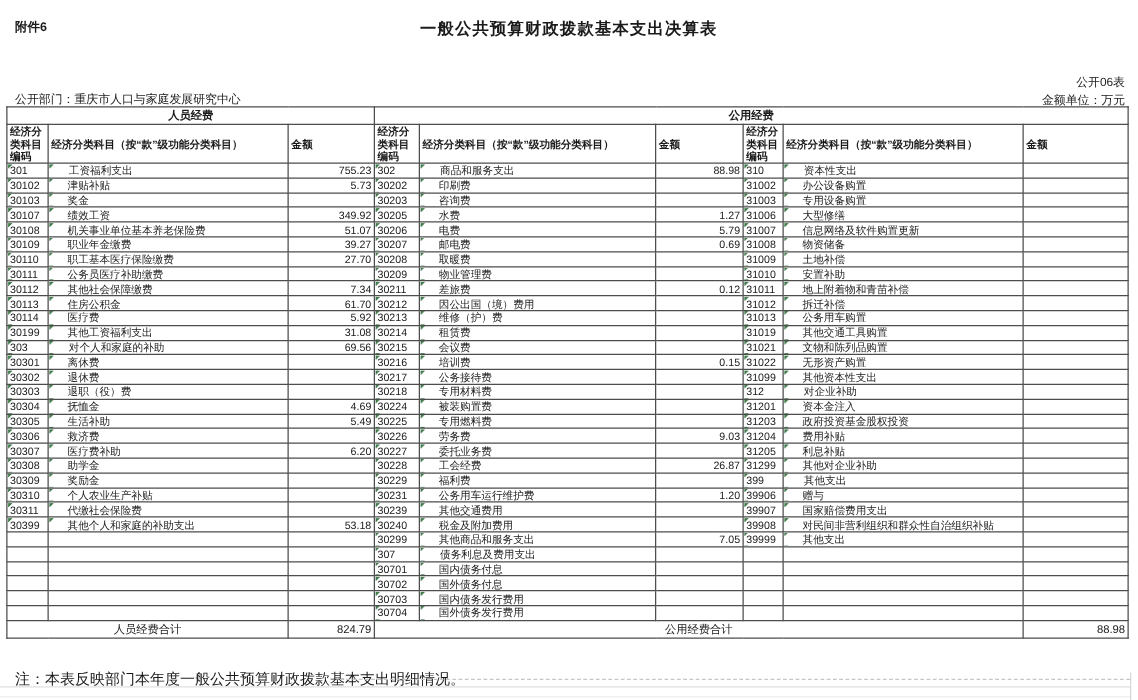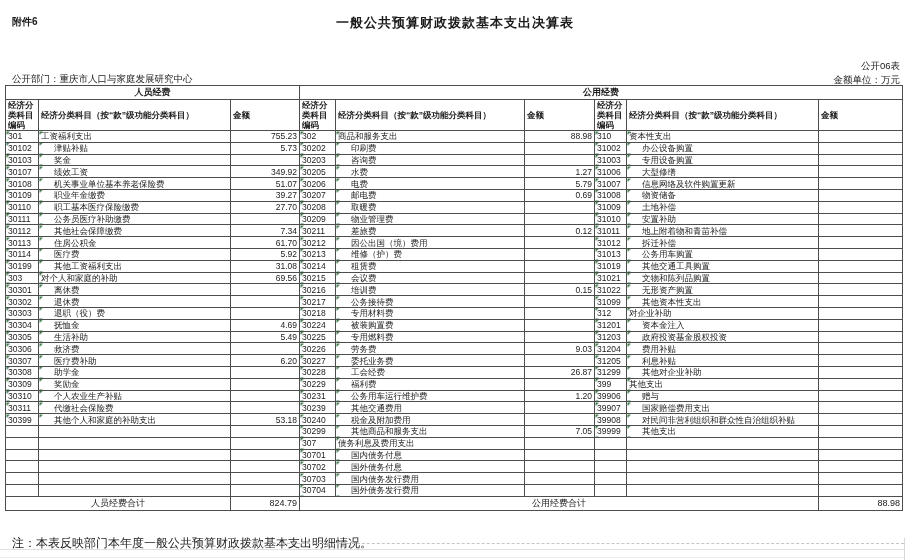--- a/index.html
+++ b/index.html
@@ -26,21 +26,21 @@
     padding:0 2px;overflow:hidden;white-space:nowrap;
     font-weight:normal;
   }
   table.budget{border:1px solid #7f1d1d;}
   tr.band-row th{height:11px;font-weight:bold;font-size:9px;text-align:center;}
   tr.header-row th{height:30px;font-weight:bold;font-size:8.5px;text-align:left;
                    white-space:normal;word-break:break-all;line-height:10px;vertical-align:middle;}
   tr.data-row td{height:10.8px;line-height:10px;}
   td.code{text-align:left;}
   td.name{text-align:left;}
-  td.name.l1{padding-left:2px;}
+  td.name.l1{padding-left:16px;}
   td.name.l2{padding-left:15px;}
   td.amt{text-align:right;padding-right:3px;}
   .tri{background-image:linear-gradient(135deg,#3f7a49 2.6px,transparent 2.7px);}
   tr.total-row td{height:12px;font-size:9px;}
   td.total-label{text-align:center;font-weight:bold;margin-top:12px;}
   td.total-amt{font-weight:normal;}
   .note{position:absolute;left:12px;top:535px;font-size:12px;}
   .pbreak-h{position:absolute;left:272px;top:543px;width:632px;border-top:1px dashed #c6c6c6;}
   .sheet-line-1{position:absolute;left:0px;top:549px;width:905px;border-top:1px solid #e0e0e0;}
   .sheet-line-2{position:absolute;left:0px;top:557px;width:905px;border-top:1px solid #ececec;}

